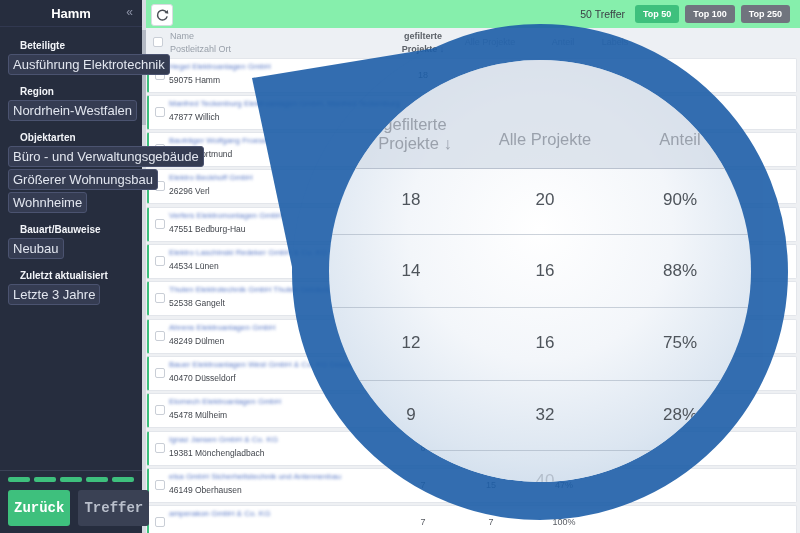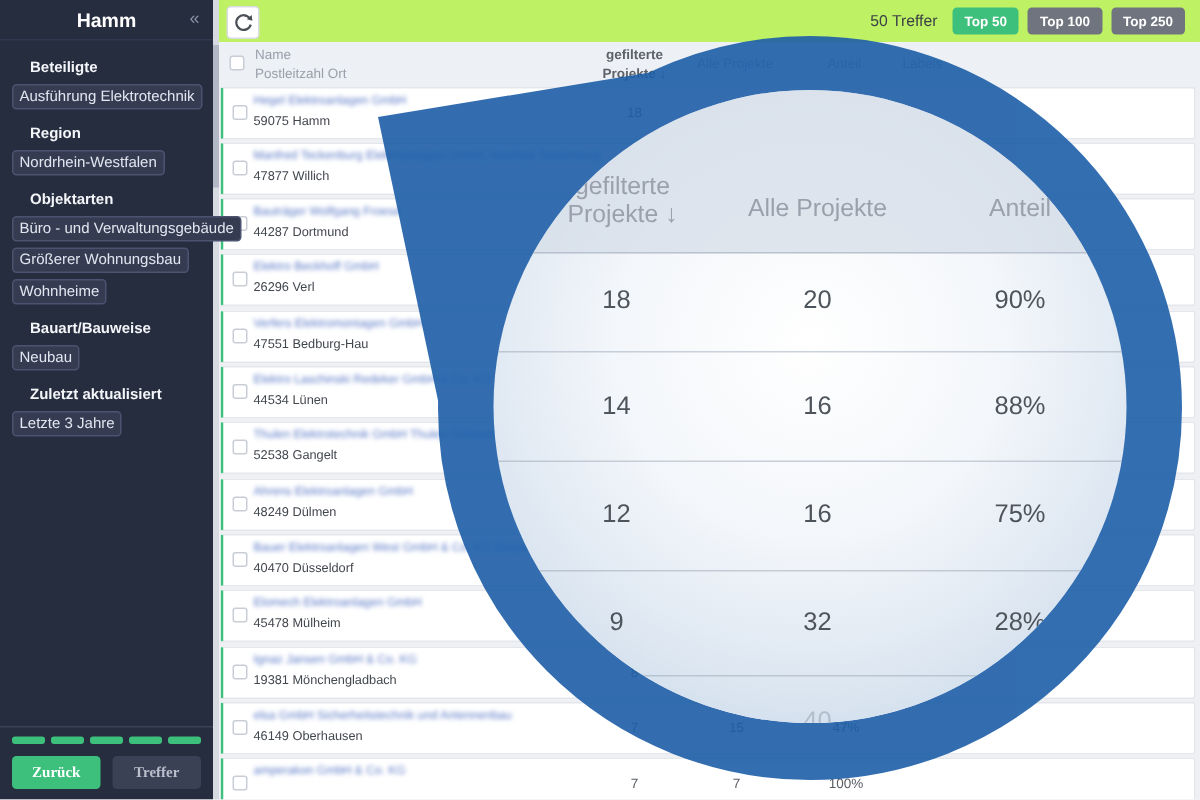--- a/index.html
+++ b/index.html
@@ -8,37 +8,37 @@
 
   
   .sidebar{position:absolute;left:0;top:0;width:142px;height:533px;background:#262d3e;z-index:10;}
   .sb-head{height:26px;display:flex;align-items:center;justify-content:center;position:relative;
            border-bottom:1px solid #313850;}
   .sb-title{font-size:13px;font-weight:bold;color:#ffffff;}
   .sb-collapse{position:absolute;right:9px;top:5px;color:#8d93a7;font-size:12px;cursor:pointer;}
   .sb-groups{padding:4px 8px;}
   .sb-h{margin:9px 0 3px;font-size:10px;font-weight:bold;color:#f3f5f9;padding-left:12px;}
   .chip{display:inline-block;background:#353c52;border:1px solid #4b5370;border-radius:3px;
-        color:#e2e6ef;font-size:10px;padding:2px 4px;margin:0 3px 2px 0;white-space:nowrap;}
+        color:#e2e6ef;font-size:13px;padding:2px 4px;margin:0 3px 2px 0;white-space:nowrap;}
   .sb-footer{position:absolute;left:0;right:0;bottom:0;border-top:1px solid #3b4256;padding:6px 8px 7px;}
   .progress{display:flex;gap:4px;margin-bottom:8px;}
   .pseg{flex:1;height:5px;border-radius:2px;background:#3ec07d;}
   .btn-row{display:flex;gap:8px;}
-  .sb-btn{flex:1;height:22px;border:none;border-radius:3px;font-size:10px;font-weight:bold;
-          font-family:Liberation Serif, serif;cursor:pointer;}
+  .sb-btn{flex:1;height:36px;border:none;border-radius:3px;font-size:14px;font-weight:bold;
+          font-family:Liberation Mono, monospace;cursor:pointer;}
   .sb-back{background:#3ec07d;color:#fff;}
   .sb-next{background:#3a4154;color:#b9bfcb;}
 
   
   .scrollstrip{position:absolute;left:142px;top:0;width:4px;height:533px;background:#d7dae1;z-index:9;}
   .scrollthumb{position:absolute;left:142px;top:30px;width:4px;height:95px;background:#b3b9c4;z-index:9;}
 
   
   .main{position:absolute;left:146px;top:0;width:654px;height:533px;overflow:hidden;background:#eef0f3;}
-  .topbar{position:absolute;left:0;right:0;top:0;height:28px;background:#bef264;}
+  .topbar{position:absolute;left:0;right:0;top:0;height:28px;background:#86efac;}
   .refresh{position:absolute;left:5px;top:4px;width:22px;height:22px;background:#fff;
            border:1px solid #d8dbe1;border-radius:3px;display:flex;align-items:center;
            justify-content:center;cursor:pointer;box-sizing:border-box;}
   .tb-right{position:absolute;right:10px;top:0;height:28px;display:flex;align-items:center;gap:6px;}
   .treffer{font-size:10.5px;color:#3c4046;margin-right:4px;}
   .top-btn{font-size:9px;font-weight:bold;color:#fff;border:none;border-radius:3px;
            padding:4px 8px;font-family:inherit;background:#70747e;cursor:pointer;}
   .top-btn.active{background:#3ec07d;}
 
   .thead{position:absolute;left:0;right:0;top:28px;height:29px;background:#edf0f4;

